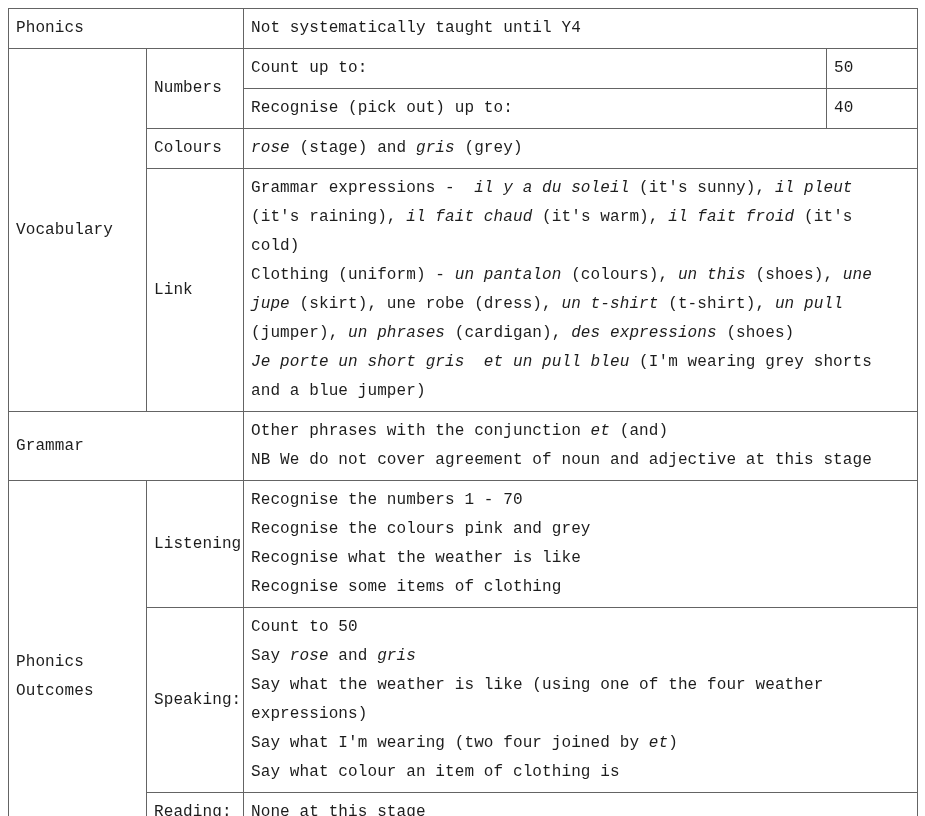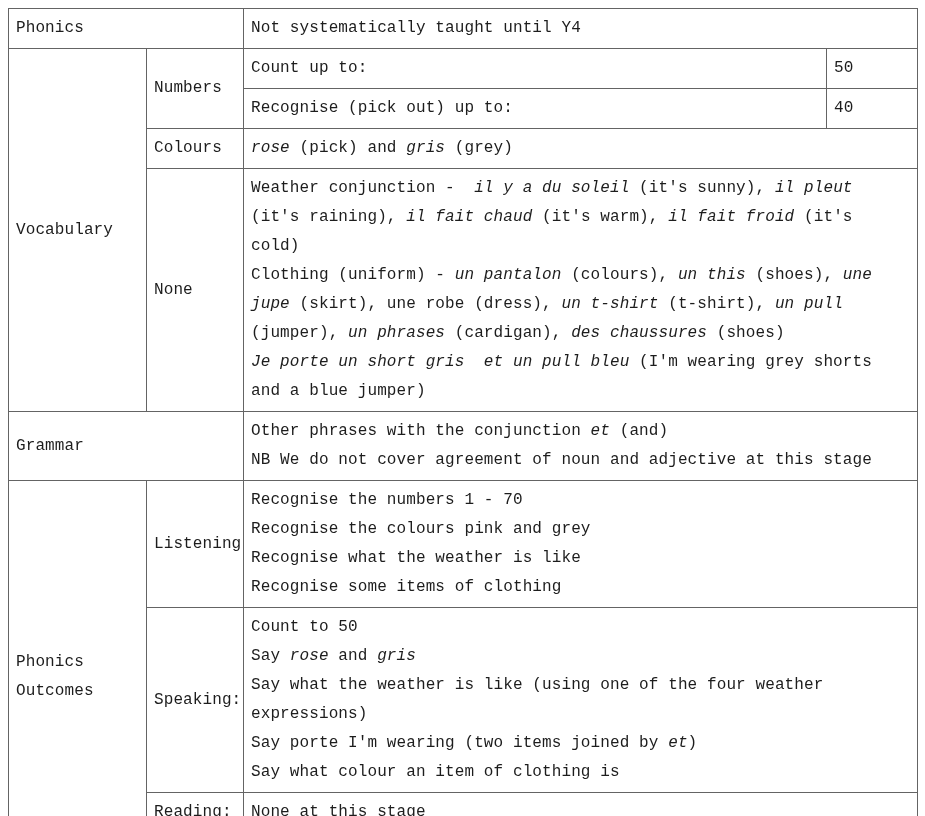--- a/index.html
+++ b/index.html
@@ -76,29 +76,29 @@
     </tr>
 
     <tr>
       <td>Recognise (pick out) up to:</td>
       <td>40</td>
     </tr>
 
     <tr>
       <td class="label-cell">Colours</td>
       <td colspan="2">
-            <div class="line"><i>rose</i><span> (pick) and </span><i>gris</i><span> (grey)</span></div>
+            <div class="line"><i>rose</i><span> (stage) and </span><i>gris</i><span> (grey)</span></div>
           </td>
     </tr>
 
     <tr>
-      <td class="label-cell">None</td>
+      <td class="label-cell">Link</td>
       <td colspan="2">
-            <div class="line"><span>Weather conjunction -  </span><i>il y a du soleil</i><span> (it's sunny), </span><i>il pleut</i><span> (it's raining), </span><i>il fait chaud</i><span> (it's warm), </span><i>il fait froid</i><span> (it's cold)</span></div>
-            <div class="line"><span>Clothing (uniform) - </span><i>un pantalon</i><span> (colours), </span><i>un this</i><span> (shoes), </span><i>une jupe</i><span> (skirt), une robe (dress), </span><i>un t-shirt</i><span> (t-shirt), </span><i>un pull</i><span> (jumper), </span><i>un phrases</i><span> (cardigan), </span><i>des chaussures</i><span> (shoes)</span></div>
+            <div class="line"><span>Grammar expressions -  </span><i>il y a du soleil</i><span> (it's sunny), </span><i>il pleut</i><span> (it's raining), </span><i>il fait chaud</i><span> (it's warm), </span><i>il fait froid</i><span> (it's cold)</span></div>
+            <div class="line"><span>Clothing (uniform) - </span><i>un pantalon</i><span> (colours), </span><i>un this</i><span> (shoes), </span><i>une jupe</i><span> (skirt), une robe (dress), </span><i>un t-shirt</i><span> (t-shirt), </span><i>un pull</i><span> (jumper), </span><i>un phrases</i><span> (cardigan), </span><i>des expressions</i><span> (shoes)</span></div>
             <div class="line"><i>Je porte un short gris  et un pull bleu</i><span> (I'm wearing grey shorts and a blue jumper)</span></div>
           </td>
     </tr>
 
     <tr>
       <td colspan="2" class="label-cell">Grammar</td>
       <td colspan="2">
             <div class="line"><span>Other phrases with the conjunction </span><i>et</i><span> (and)</span></div>
             <div class="line"><span>NB We do not cover agreement of noun and adjective at this stage</span></div>
           </td>
@@ -114,21 +114,21 @@
             <div class="line"><span>Recognise some items of clothing</span></div>
           </td>
     </tr>
 
     <tr>
       <td class="label-cell">Speaking:</td>
       <td colspan="2">
             <div class="line"><span>Count to 50</span></div>
             <div class="line"><span>Say </span><i>rose</i><span> and </span><i>gris</i></div>
             <div class="line"><span>Say what the weather is like (using one of the four weather expressions)</span></div>
-            <div class="line"><span>Say porte I'm wearing (two items joined by </span><i>et</i><span>)</span></div>
+            <div class="line"><span>Say what I'm wearing (two four joined by </span><i>et</i><span>)</span></div>
             <div class="line"><span>Say what colour an item of clothing is</span></div>
           </td>
     </tr>
 
     <tr>
       <td class="label-cell">Reading:</td>
       <td colspan="2">None at this stage</td>
     </tr>
 
     <tr>

